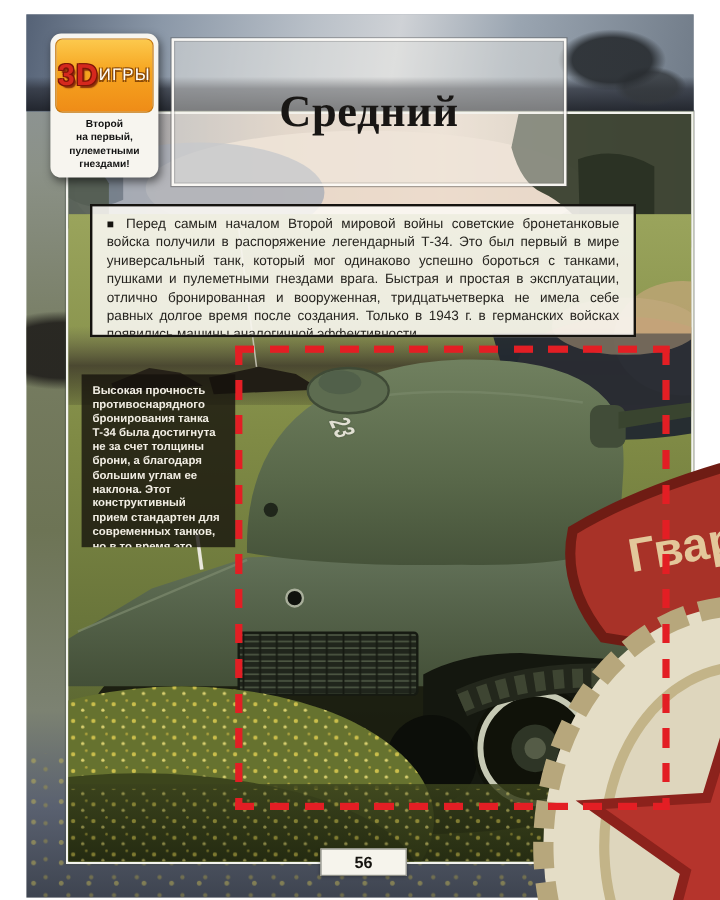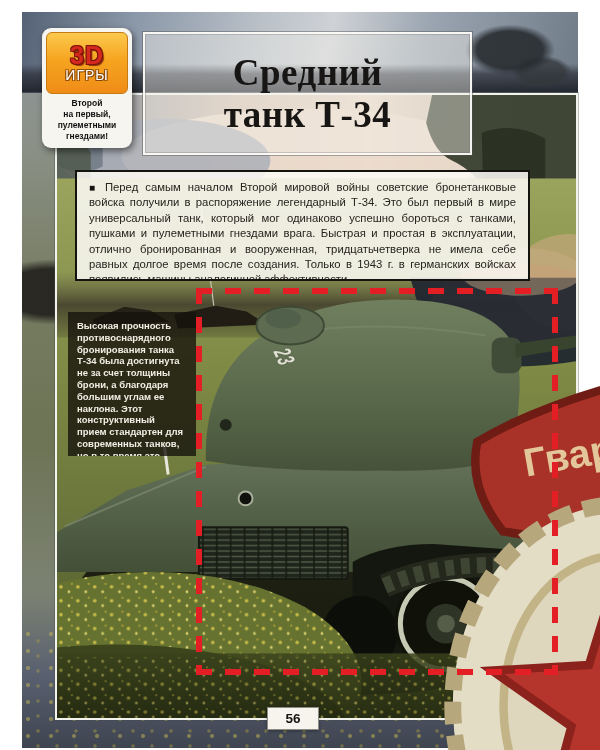--- a/index.html
+++ b/index.html
@@ -44,21 +44,21 @@
     transform:rotate(-2deg);}
   .turret-number{position:absolute;left:212px;top:248px;z-index:5;color:#eceade;
     font-size:24px;font-weight:bold;letter-spacing:2px;opacity:.92;
     transform:rotate(76deg) scaleX(.55) skewY(-6deg);text-shadow:0 0 2px rgba(40,50,40,.6);}
 
   
   .logo{position:absolute;left:42px;top:28px;width:90px;z-index:4;background:#f7f5ef;
     border-radius:9px;box-shadow:2px 3px 7px rgba(0,0,0,.5);padding:4px 4px 6px 4px;box-sizing:border-box;}
   .logo-tile{position:relative;height:60px;border-radius:6px;border:1px solid #c67a12;
     background:linear-gradient(180deg,#fcc94d 0%,#f6a41f 45%,#ef8c17 100%);
-    display:flex;flex-direction:column;align-items:center;justify-content:center;}
+    display:flex;flex-direction:row;align-items:center;justify-content:center;}
   .logo-3d{font-size:25px;font-weight:900;line-height:1;color:#d5281e;letter-spacing:1px;
     text-shadow:-1px -1px 0 #7d1508,1px -1px 0 #7d1508,-1px 1px 0 #7d1508,1px 1px 0 #7d1508,2px 2px 1px rgba(110,20,6,.8);}
   .logo-igry{font-size:14px;font-weight:400;line-height:1.1;color:#ffffff;letter-spacing:1px;
     text-shadow:-1px -1px 0 #8a4a08,1px -1px 0 #8a4a08,-1px 1px 0 #8a4a08,1px 1px 0 #8a4a08;}
   .logo-caption{margin-top:4px;text-align:center;font-size:8.5px;font-weight:bold;line-height:1.3;color:#111;}
   .logo-caption span{display:block;}
 
   
   .title-box{position:absolute;left:143px;top:32px;width:329px;height:123px;z-index:3;box-sizing:border-box;
     background:rgba(244,240,234,.42);border:2px solid rgba(252,250,246,.95);
@@ -72,21 +72,21 @@
     background:rgba(250,248,244,.88);border:2px solid #15130f;padding:8px 12px 6px 12px;overflow:hidden;}
   .intro-text{font-size:11.3px;line-height:15.4px;color:#26241f;text-align:justify;}
   .intro-bullet{font-size:10px;margin-right:6px;color:#15130f;}
 
   
   .note-box{position:absolute;left:68px;top:312px;width:128px;height:144px;z-index:4;box-sizing:border-box;
     background:rgba(20,17,12,.78);padding:8px 9px;overflow:hidden;}
   .note-text{font-size:9.5px;font-weight:bold;line-height:11.8px;color:#f2eee4;}
 
   
-  .page-num{position:absolute;left:267px;top:707px;width:52px;height:23px;z-index:5;box-sizing:border-box;
+  .page-num{position:absolute;left:267px;top:707px;width:72px;height:23px;z-index:5;box-sizing:border-box;
     background:#f6f4ec;border:1px solid #8d8d85;display:flex;align-items:center;justify-content:center;
     font-size:13.5px;font-weight:bold;color:#15130f;box-shadow:0 1px 3px rgba(0,0,0,.35);}
 </style>
 </head>
 <body>
 
 <div class="page">
 
   <div class="bg-photo"></div>
 
@@ -222,21 +222,20 @@
     <div class="logo-caption">
       <span>Второй</span>
       <span>на первый,</span>
       <span>пулеметными</span>
       <span>гнездами!</span>
     </div>
   </div>
 
   <div class="title-box">
     <div class="tline">Средний</div>
-    <div class="tline">танк Т-34</div>
   </div>
 
   <div class="intro-box">
     <div class="intro-text">
       <span class="intro-bullet">■</span><span>Перед самым началом Второй мировой войны советские бронетанковые войска получили в распоряжение легендарный Т-34. Это был первый в мире универсальный танк, который мог одинаково успешно бороться с танками, пушками и пулеметными гнездами врага. Быстрая и простая в эксплуатации, отлично бронированная и вооруженная, тридцатьчетверка не имела себе равных долгое время после создания. Только в 1943 г. в германских войсках появились машины аналогичной эффективности.</span>
     </div>
   </div>
 
   <div class="note-box">
     <div class="note-text">Высокая прочность противоснарядного бронирования танка Т-34 была достигнута не за счет толщины брони, а благодаря большим углам ее наклона. Этот конструктивный прием стандартен для современных танков, но в то время это было новшество.</div>

